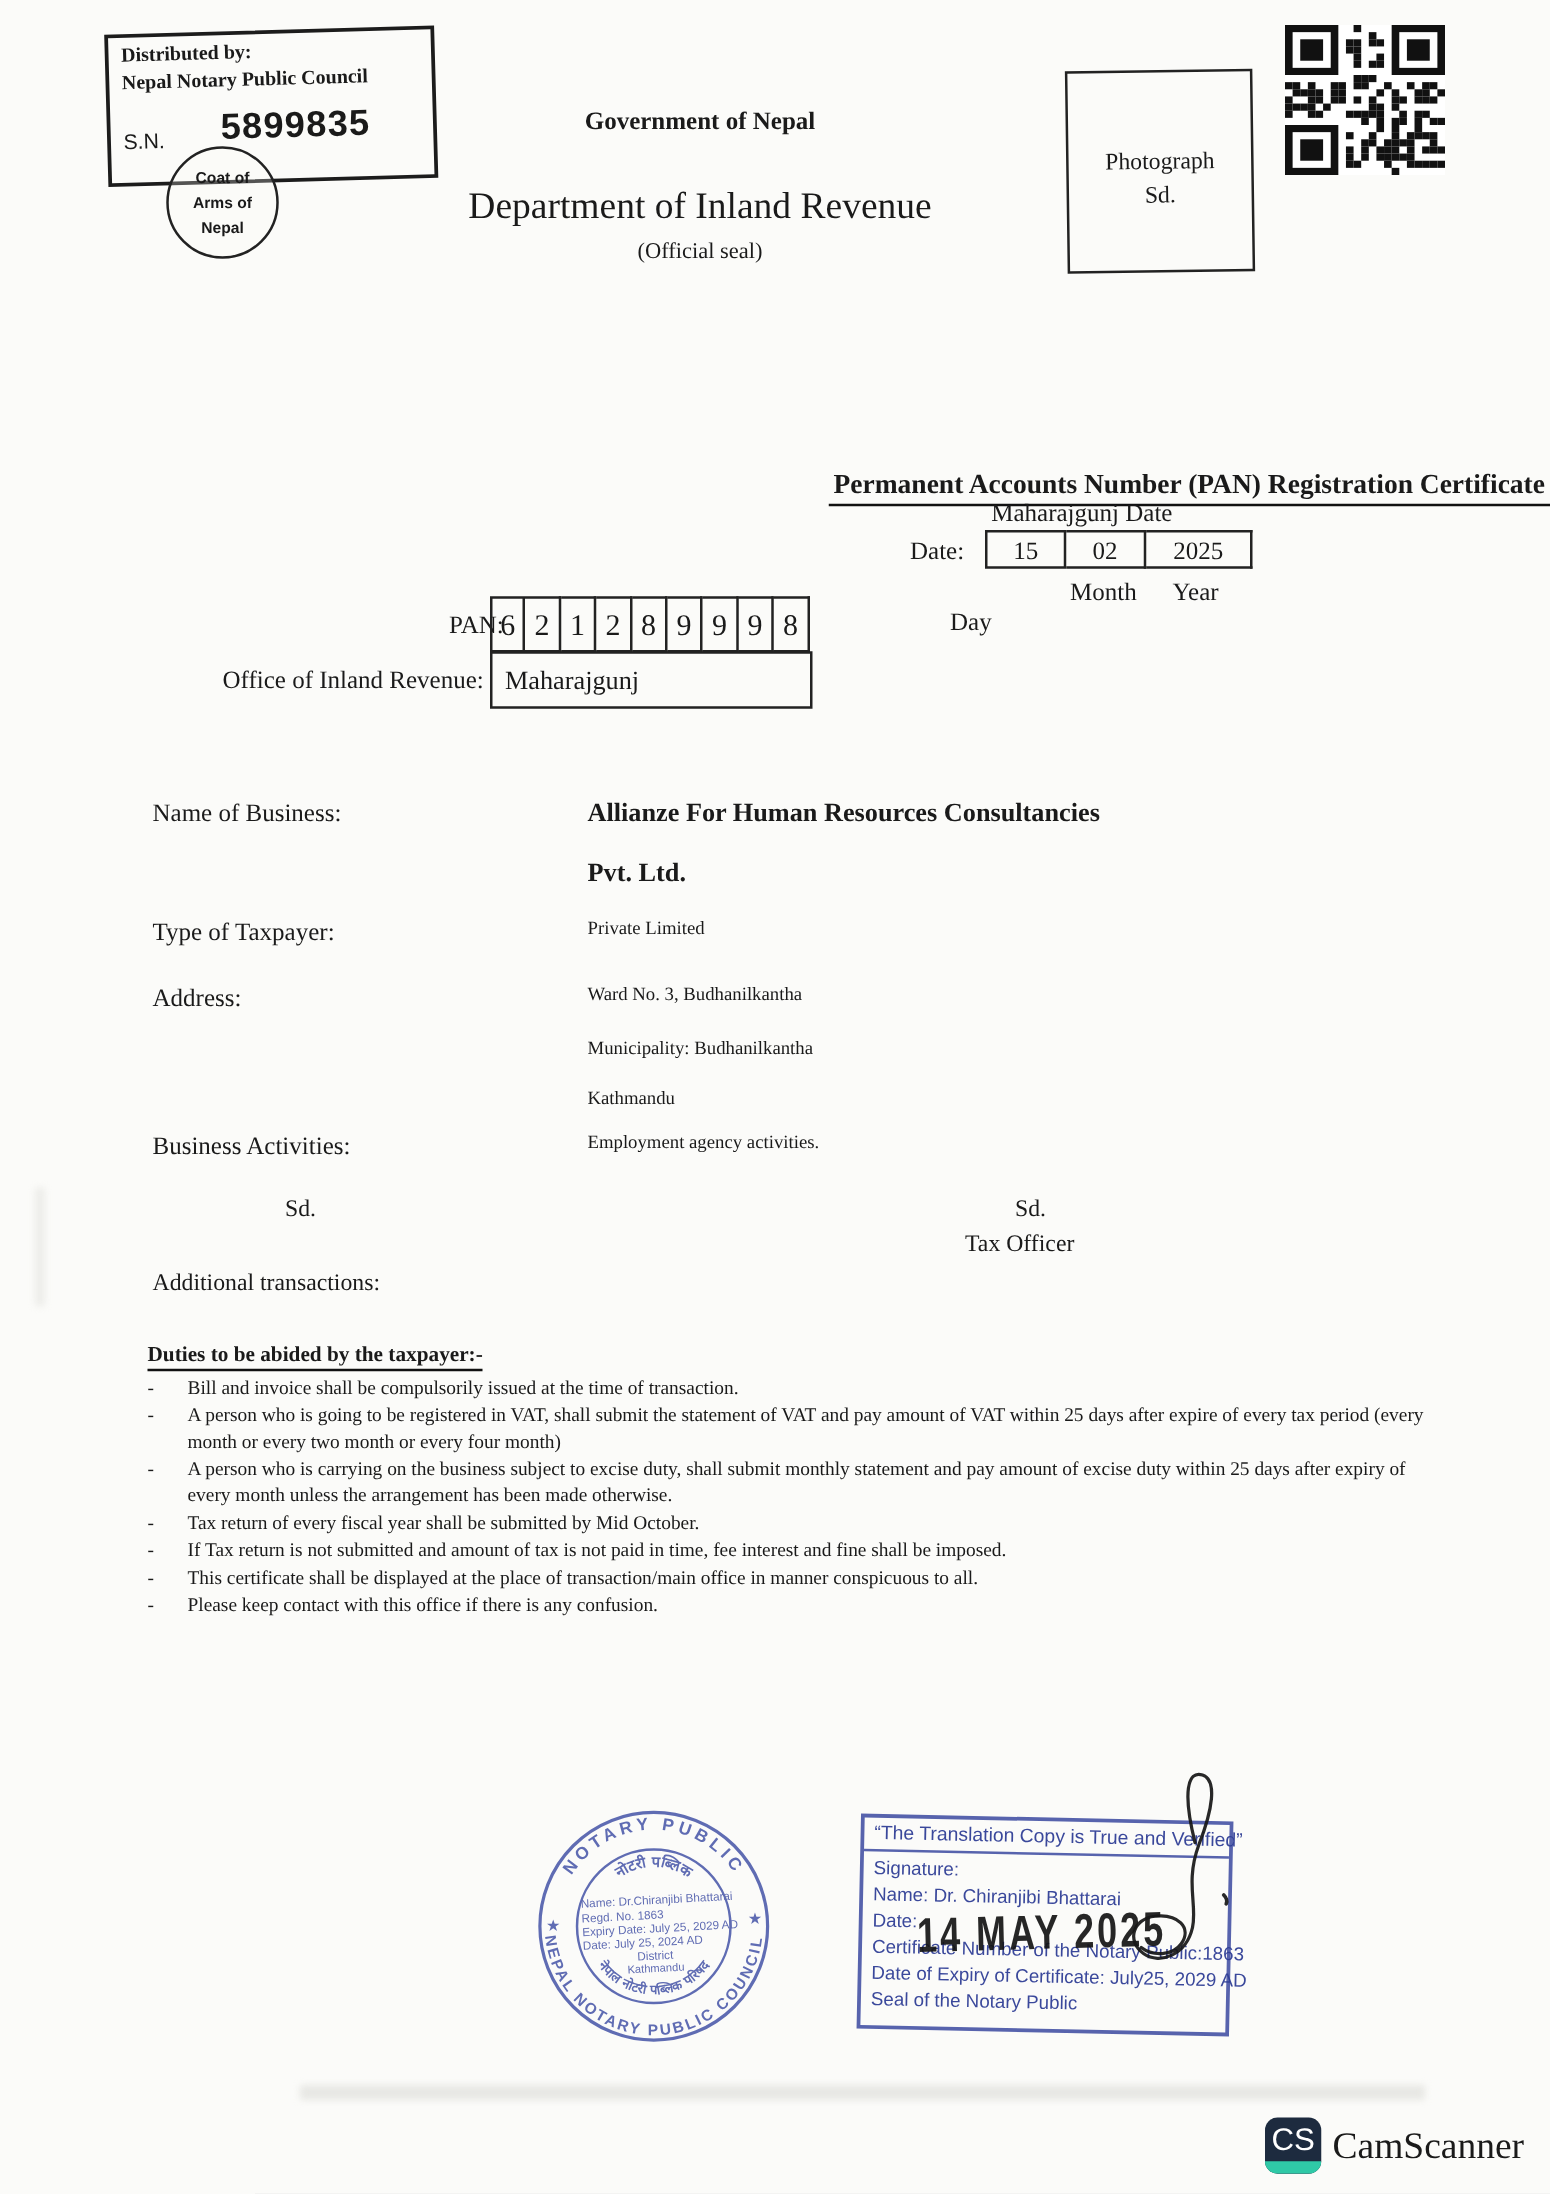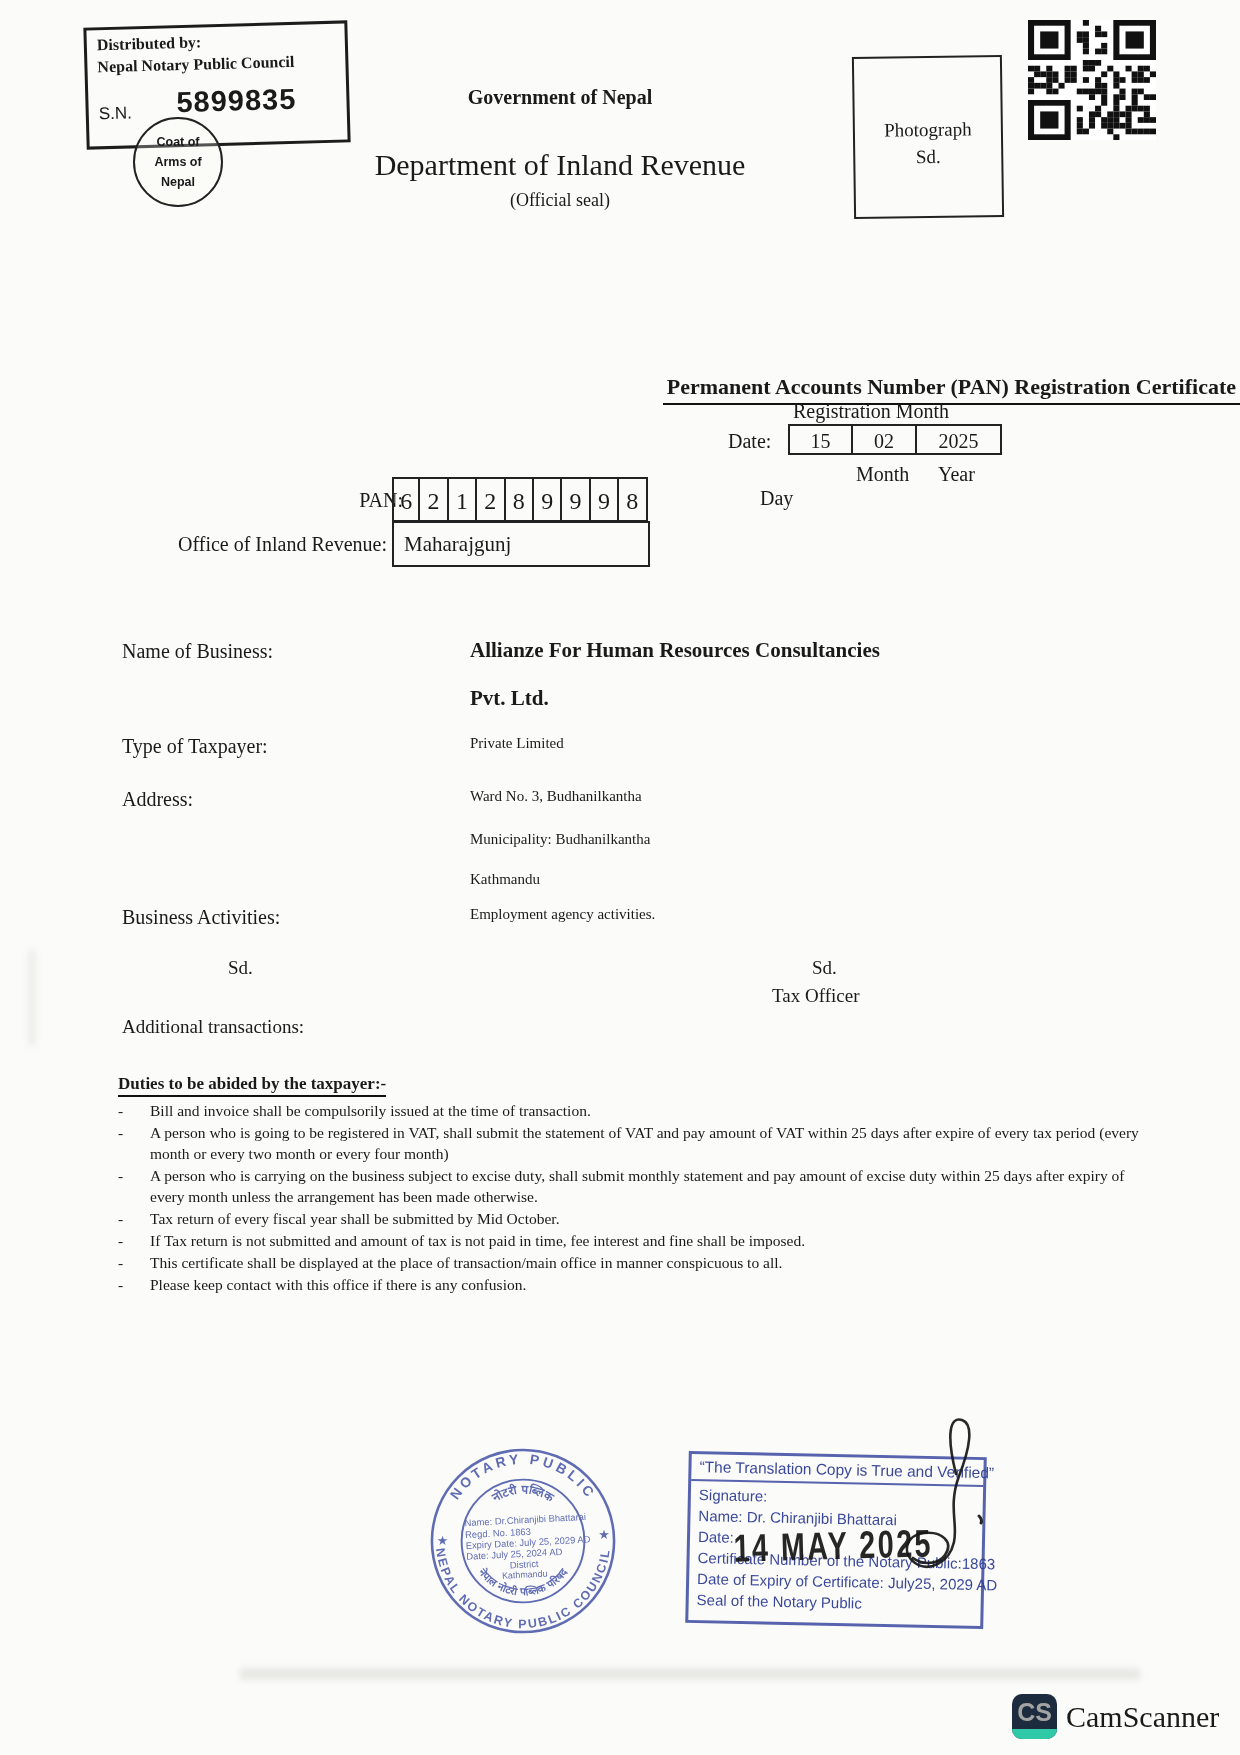--- a/index.html
+++ b/index.html
@@ -80,21 +80,21 @@
           padding:4px 6px 3px 8px;white-space:nowrap;}
   .tstamp .tbody{padding:3px 6px 0 8px;font-size:15px;line-height:21px;white-space:nowrap;}
 
   .datestamp{left:733px;top:1526px;font-size:36px;font-weight:bold;color:rgba(20,20,20,.92);
              font-family:"Liberation Sans",sans-serif;letter-spacing:3px;
              transform:rotate(-1.5deg) scale(.8,1.08);transform-origin:left top;white-space:nowrap;}
 
   
   .csicon{left:1012px;top:1694px;width:45px;height:45px;border-radius:10px;background:#1d2b3f;
           overflow:hidden;text-align:center;}
-  .csicon .cstxt{color:#a3a3a3;font-family:"Liberation Sans",sans-serif;font-weight:bold;
+  .csicon .cstxt{color:#ffffff;font-family:"Liberation Sans",sans-serif;font-weight:normal;
           font-size:25px;line-height:36px;display:block;}
   .csicon .band{position:absolute;bottom:0;left:0;width:100%;height:10px;background:#2fc9a7;}
   .csword{left:1066px;top:1700px;font-size:30px;}
 
   .smudge{background:#d8d8d3;filter:blur(3px);opacity:.55;}
 </style>
 </head>
 <body>
 
 <div id="page">
@@ -249,21 +249,21 @@
       <rect x="96" y="12" width="18" height="18" fill="#111"></rect>
       <rect x="0" y="84" width="42" height="42" fill="#111"></rect>
       <rect x="6" y="90" width="30" height="30" fill="#fff"></rect>
       <rect x="12" y="96" width="18" height="18" fill="#111"></rect>
     </svg>
 
   <div class="abs title-wrap">
     <span class="title">Permanent Accounts Number (PAN) Registration Certificate</span>
   </div>
 
-  <div class="abs regdate">Registration Month</div>
+  <div class="abs regdate">Maharajgunj Date</div>
   <div class="abs datelabel">Date:</div>
   <div class="abs dateboxes">
     <div class="dcell dd">15</div>
     <div class="dcell dm">02</div>
     <div class="dcell dy">2025</div>
   </div>
   <div class="abs dmy dmy-day">Day</div>
   <div class="abs dmy dmy-month">Month</div>
   <div class="abs dmy dmy-year">Year</div>
 

